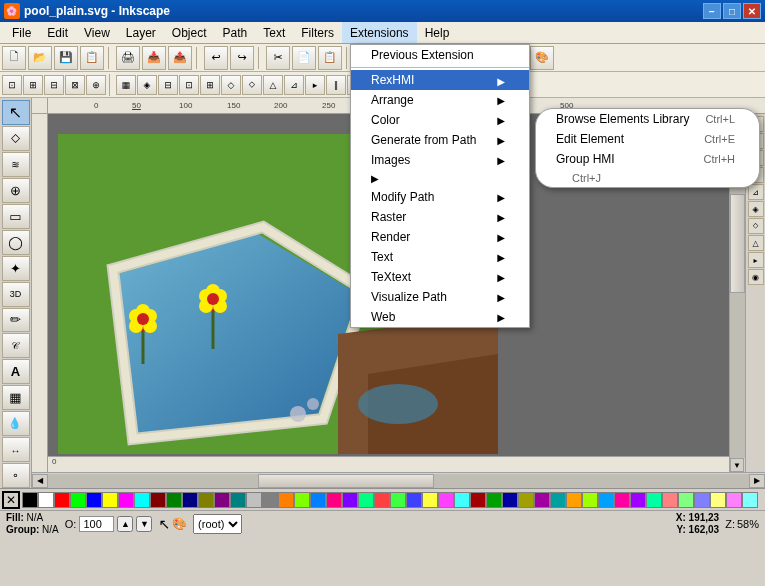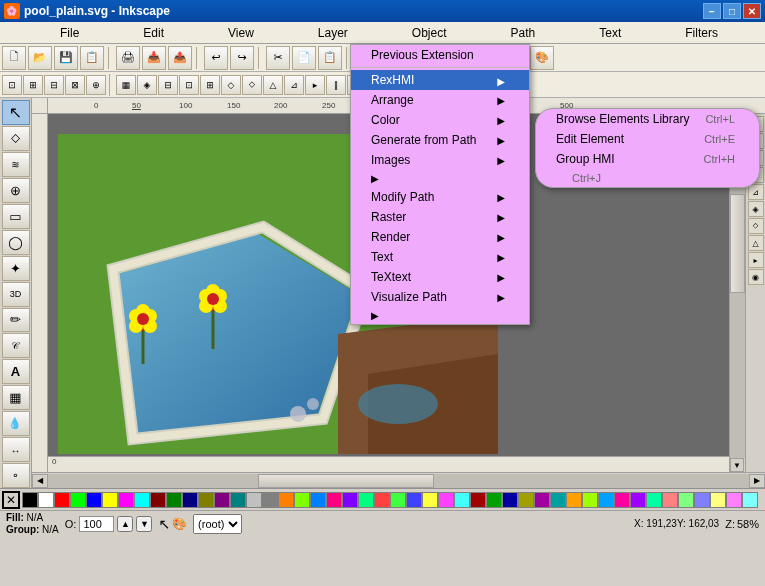--- a/index.html
+++ b/index.html
@@ -35,21 +35,20 @@
       align-items: center;
       padding: 0 4px;
     }
     .menu-item {
       padding: 2px 8px;
       cursor: pointer;
       height: 100%;
       display: flex;
       align-items: center;
       font-size: 12px;
-      margin-left: 48px;
     }
     .menu-item.active { background: #c8e0f8; }
 
     
     .toolbar {
       background: #f0ece0;
       border-bottom: 1px solid #b0b0b0;
       height: 28px;
       display: flex;
       align-items: center;
@@ -231,21 +230,21 @@
     }
     .status-input {
       background: #ffffff;
       border: 1px solid #909090;
       padding: 1px 3px;
       font-size: 11px;
       width: 32px;
     }
     .dropdown-menu {
       position: absolute;
-      background: #f0abfc;
+      background: #ffffff;
       border: 1px solid #a0a0a0;
       box-shadow: 2px 2px 6px rgba(0,0,0,0.4);
       z-index: 200;
       min-width: 180px;
     }
     .dropdown-item {
       padding: 3px 24px 3px 20px;
       cursor: pointer;
       display: flex;
       align-items: center;
@@ -594,21 +593,21 @@
     <div style="display:flex;align-items:center;gap:2px;">
       <div style="font-size:14px;">↖</div>
       <div style="font-size:12px;">🎨</div>
     </div>
     <div style="display:flex;align-items:center;gap:2px;">
       <select style="font-size:11px;height:20px;">
         <option>(root)</option>
       </select>
     </div>
     <div style="flex:1;"></div>
-    <div style="display:flex;flex-direction:row;font-size:10px;line-height:1.2;text-align:right;">
+    <div style="display:flex;flex-direction:column;font-size:10px;line-height:1.2;text-align:right;font-weight:bold;">
       <span>X: 191,23</span>
       <span>Y: 162,03</span>
     </div>
     <div style="display:flex;align-items:center;gap:2px;">
       <span>Z:</span>
       <span>58%</span>
     </div>
   </div>
 
   <div class="dropdown-menu" id="extensions-menu" style="top:44px;left:350px;">
@@ -657,20 +656,21 @@
     </div>
     <div class="dropdown-item">
       <span class="menu-item-text">TeXtext</span>
       <span class="arrow">▶</span>
     </div>
     <div class="dropdown-item">
       <span class="menu-item-text">Visualize Path</span>
       <span class="arrow">▶</span>
     </div>
     <div class="dropdown-item">
+      <span class="menu-item-text">Web</span>
       <span class="arrow">▶</span>
     </div>
   </div>
 
   <div class="dropdown-menu" id="rexhmi-submenu" style="top:108px;left:535px;border-radius:18px;">
     <div class="dropdown-item">
       <span class="menu-item-text">Browse Elements Library</span>
       <span class="shortcut">Ctrl+L</span>
     </div>
     <div class="dropdown-item">

